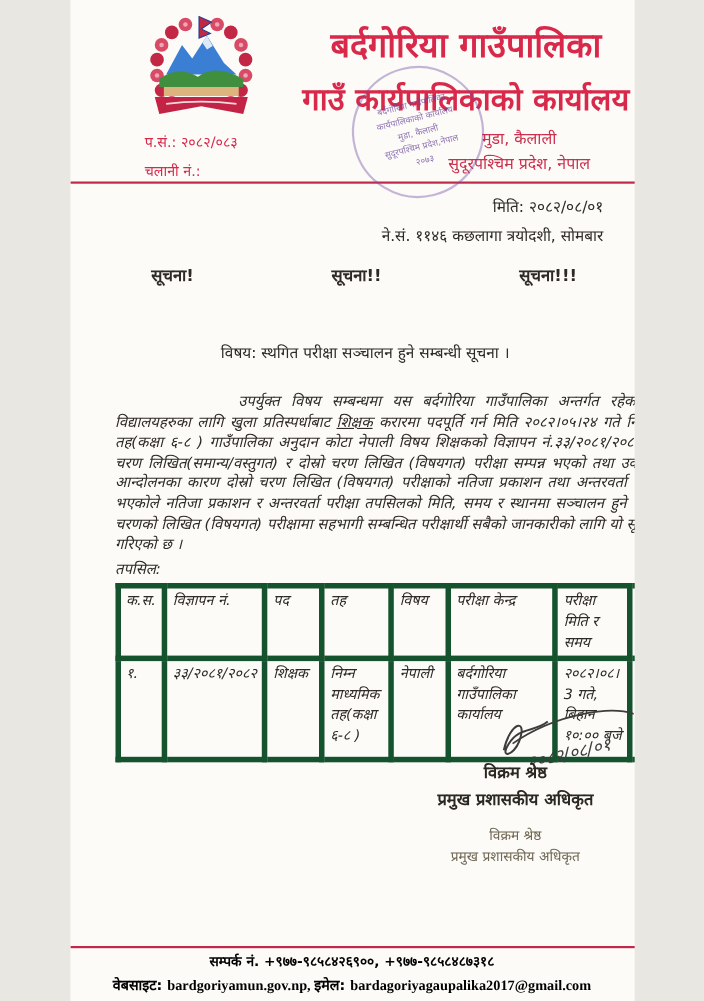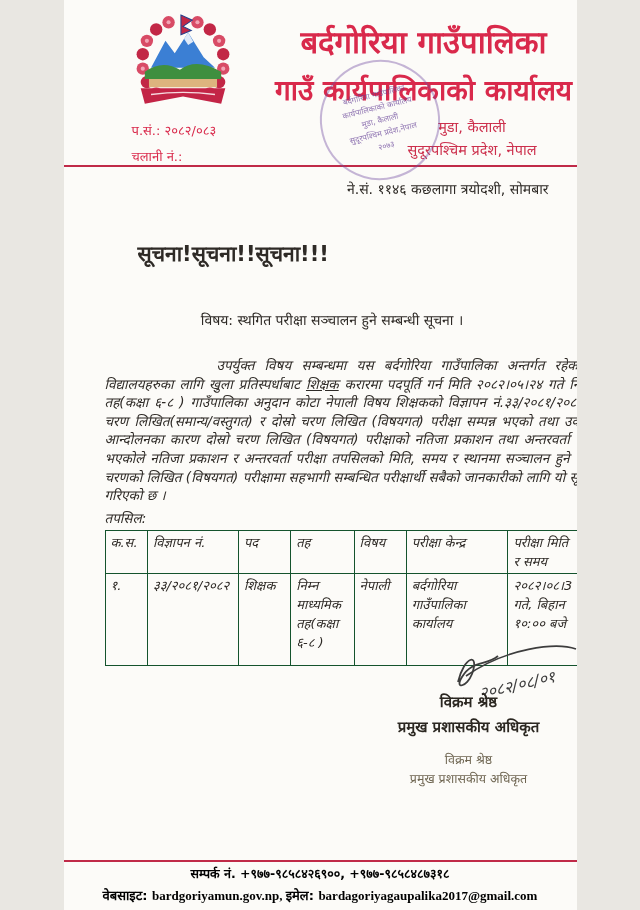--- a/index.html
+++ b/index.html
@@ -18,29 +18,29 @@
   .addr { position:absolute; right:40px; top:116px; color:#cc2f4c; font-size:14.5px; line-height:23px; text-align:center; }
   .stamp {
     position:absolute; left:256px; top:60px; width:120px; height:120px;
     transform:rotate(-14deg); z-index:3; pointer-events:none;
     border:2px solid rgba(112,76,160,.40); border-radius:50%;
     display:flex; flex-direction:column; justify-content:center; align-items:center;
     color:rgba(100,62,150,.72); font-size:8px; line-height:13px; text-align:center;
   }
   .rule { position:absolute; top:165px; left:0; width:640px; height:2px; background:#c02a48; }
   .dateline { position:absolute; right:28px; top:176px; text-align:right; font-size:14px; line-height:26px; }
-  .notices { position:absolute; top:239px; left:74px; right:52px; display:flex; justify-content:flex-start; font-size:21px; font-weight:600; }
+  .notices { position:absolute; top:239px; left:74px; right:52px; display:flex; justify-content:space-between; font-size:15px; font-weight:600; }
   .subject { position:absolute; top:310px; left:12px; width:100%; text-align:center; font-size:14px; }
   
   .content { position:absolute; top:356px; left:41px; width:540px; font-size:13.5px;font-style:italic; }
   .body-para { text-align:justify; text-indent:112px; line-height:18.6px; }
   .body-para .u { text-decoration:underline; }
   .tapasil { margin-top:3px; line-height:21px; }
   table { width:100%; border-collapse:collapse; margin-top:1px; font-size:13px; }
-  th, td { border:1px solid #14532d; padding:2px 5px; vertical-align:top; text-align:left; font-weight:normal; line-height:19px; }
+  th, td { border:5px solid #14532d; padding:2px 5px; vertical-align:top; text-align:left; font-weight:normal; line-height:19px; }
   thead th { height:38px; }
   tbody td { height:92px; }
   
   .sig-mark { position:absolute; left:380px; top:640px; width:150px; height:60px; }
   .sig-block { position:absolute; left:300px; top:690px; width:210px; text-align:center; font-weight:bold; font-size:15px; line-height:25px; color:#2b2721; }
   .sig-stamp { position:absolute; left:315px; top:750px; width:180px; text-align:center; font-size:12.5px; line-height:19px; color:#6f6652; }
   
   .footer-rule { position:absolute; top:860px; left:0; width:640px; height:2px; background:#c02a48; }
   .footer { position:absolute; top:865px; left:0; width:100%; text-align:center; color:#000000; }
   .footer-line1 { font-size:12.5px; font-weight:600; }
@@ -111,20 +111,21 @@
       <div>बर्दगोरिया गाउँपालिका</div>
       <div>कार्यपालिकाको कार्यालय</div>
       <div>मुडा, कैलाली</div>
       <div>सुदूरपश्चिम प्रदेश,नेपाल</div>
       <div>२०७३</div>
     </div>
 
   <div class="rule"></div>
 
   <div class="dateline">
+    <div>मिति: २०८२/०८/०१</div>
     <div>ने.सं. ११४६ कछलागा त्रयोदशी, सोमबार</div>
   </div>
 
   <div class="notices">
     <span>सूचना!</span>
     <span>सूचना!!</span>
     <span>सूचना!!!</span>
   </div>
 
   <div class="subject">विषय: स्थगित परीक्षा सञ्चालन हुने सम्बन्धी सूचना ।</div>

